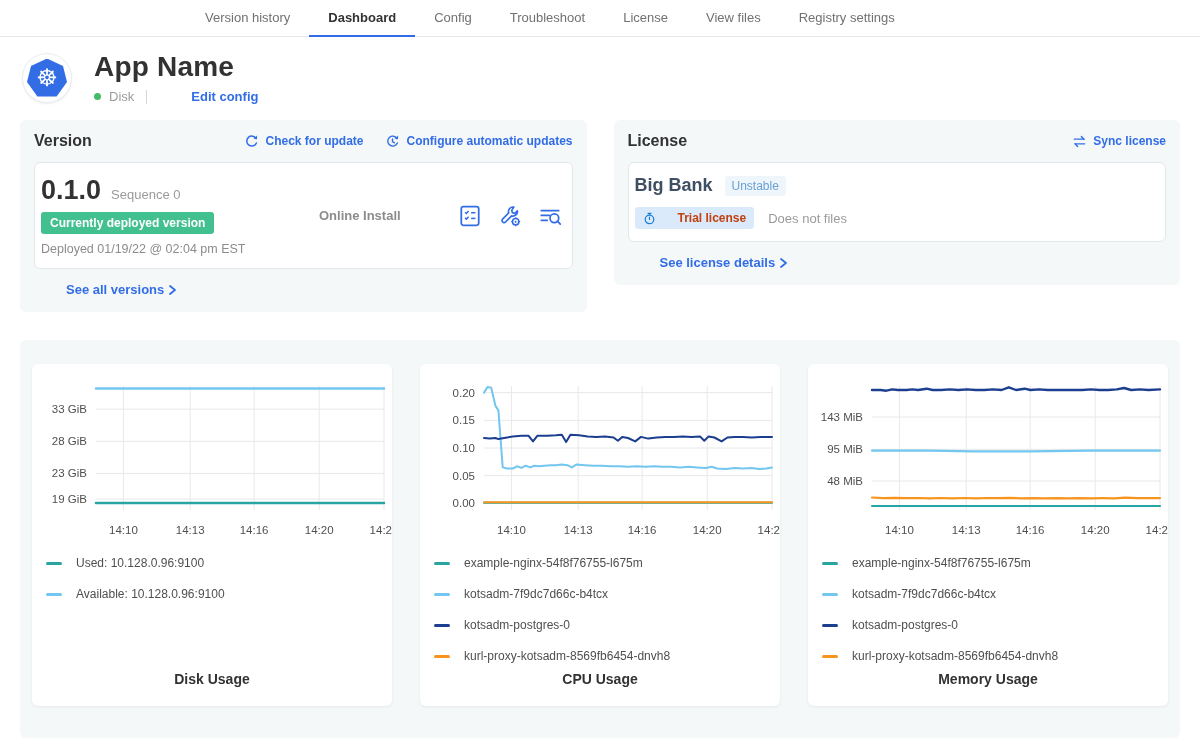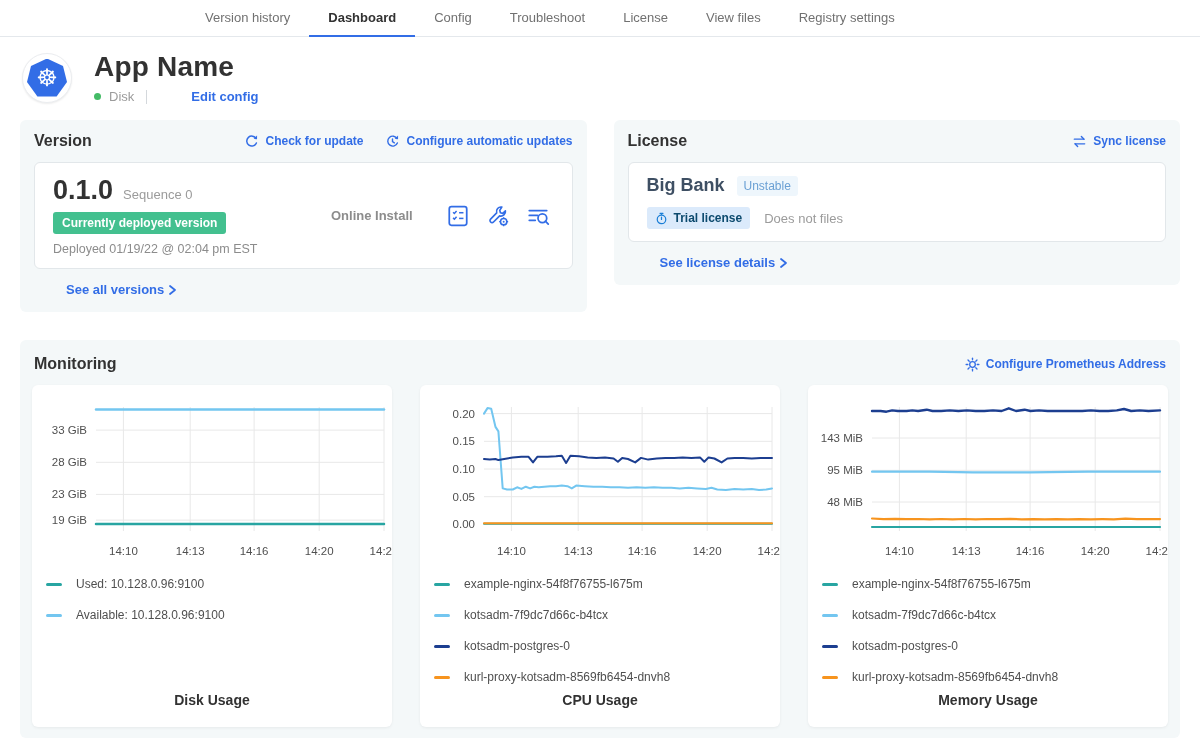--- a/index.html
+++ b/index.html
@@ -25,41 +25,41 @@
   .link { color:#326de6; font-weight:bold; cursor:pointer; text-decoration:none; }
   .link13 { font-size:13px;margin-left:32px; }
   .link12 { font-size:12px; display:inline-flex; align-items:center; gap:6px; }
 
   
   .cards-row { display:flex; gap:27px; margin:12px 20px 0; align-items:flex-start; }
   .card { background:#f4f8f9; border-radius:6px; padding:12px 14px 14px; flex:1; }
   .card-header { display:flex; justify-content:space-between; align-items:center; margin-bottom:12px; }
   .card-title { font-size:16px; font-weight:bold; color:#323232; }
   .hdr-links { display:flex; gap:22px; align-items:center; }
-  .inner-panel { background:#fff; border:1px solid #e2e7ea; border-radius:6px; padding:12px 18px; }
+  .inner-panel { background:#fff; border:1px solid #e2e7ea; border-radius:6px; padding:12px 6px; }
 
   
   .ver-flex { display:flex; align-items:center; }
   .ver-left { min-width:250px; }
   .ver-num-row { display:flex; align-items:baseline; gap:10px; }
   .ver-num { font-size:27px; font-weight:bold; color:#323232; }
   .seq { font-size:13px; color:#9b9b9b; }
   .green-badge { display:inline-block; background:#43c08f; color:#fff; font-size:12px; font-weight:bold; padding:4px 9px; border-radius:3px; margin-top:6px;text-align:center; }
   .deployed { font-size:12.5px; color:#8c8c8c; margin-top:8px; }
   .install-type { flex:1; text-align:left; font-size:13px; font-weight:bold; color:#8c8c8c; padding-left:28px; }
   .ver-icons { display:flex; gap:16px; align-items:center; padding-right:4px; }
   .icon-btn { width:24px; height:24px; cursor:pointer; display:inline-flex; }
   .see-link { margin-top:13px; display:inline-flex; align-items:center; gap:2px; }
 
   
   .lic-name-row { display:flex; align-items:center; gap:12px; }
   .lic-name { font-size:18px; font-weight:bold; color:#3e4f63; }
   .channel-badge { background:#eef6fc; color:#6ba0d4; font-size:12px; padding:3px 7px; border-radius:3px; }
   .lic-row2 { display:flex; align-items:center; gap:14px; margin-top:11px; }
-  .trial-badge { background:#dbeafb; color:#0c4a6e; font-size:12px; font-weight:bold; padding:4px 8px; border-radius:3px; display:inline-flex; align-items:center; gap:6px;justify-content:flex-end; }
+  .trial-badge { background:#dbeafb; color:#c2410c; font-size:12px; font-weight:bold; padding:4px 8px; border-radius:3px; display:inline-flex; align-items:center; gap:22px;justify-content:flex-end; }
   .expiry { font-size:13px; color:#9b9b9b; }
 
   
   .monitoring-card { margin:28px 20px 0; background:#f4f8f9; border-radius:6px; padding:12px; height:398px; }
   .mon-header { display:flex; justify-content:space-between; align-items:center; padding:3px 2px 0; }
   .panels { display:flex; gap:28px; margin-top:12px; }
   .chart-panel { background:#fff; border-radius:6px; box-shadow:0 1px 3px rgba(0,0,0,.06); width:calc((100% - 56px)/3); height:342px; display:flex; flex-direction:column; padding-top:14px; }
   .chart { width:100%; display:block; }
   .chart text { font-family:"Liberation Sans", sans-serif; }
   .legend { padding:8px 14px 0; display:flex; flex-direction:column; gap:17px; }
@@ -214,39 +214,20 @@
       <a class="link link13 see-link">
         <span>See license details</span>
         <svg width="12" height="12" viewBox="0 0 12 12">
             <path d="M4 2l5 4-5 4" fill="none" stroke="#326de6" stroke-width="1.8" stroke-linecap="round" stroke-linejoin="round"></path>
           </svg>
       </a>
     </section>
   </div>
 
   <section class="monitoring-card">
-    <div class="mon-header">
-      <span class="card-title">Monitoring</span>
-      <a class="link link12">
-        <svg width="15" height="15" viewBox="0 0 16 16">
-            <circle cx="8" cy="8" r="3" fill="none" stroke="#326de6" stroke-width="1.4"></circle>
-            <g stroke="#326de6" stroke-width="1.4" stroke-linecap="round">
-              <line x1="8" y1="1.2" x2="8" y2="3"></line>
-              <line x1="8" y1="13" x2="8" y2="14.8"></line>
-              <line x1="1.2" y1="8" x2="3" y2="8"></line>
-              <line x1="13" y1="8" x2="14.8" y2="8"></line>
-              <line x1="3.2" y1="3.2" x2="4.5" y2="4.5"></line>
-              <line x1="11.5" y1="11.5" x2="12.8" y2="12.8"></line>
-              <line x1="3.2" y1="12.8" x2="4.5" y2="11.5"></line>
-              <line x1="11.5" y1="4.5" x2="12.8" y2="3.2"></line>
-            </g>
-          </svg>
-        <span>Configure Prometheus Address</span>
-      </a>
-    </div>
     <div class="panels">
       <div class="chart-panel">
         <svg class="chart" viewBox="0 0 360 170">
             <line x1="64" y1="31.1" x2="352" y2="31.1" stroke="#e8e8e8" stroke-width="1"></line>
             <text x="55" y="35.1" text-anchor="end" font-size="11.5" fill="#4f4f4f">33 GiB</text>
             <line x1="64" y1="63.3" x2="352" y2="63.3" stroke="#e8e8e8" stroke-width="1"></line>
             <text x="55" y="67.3" text-anchor="end" font-size="11.5" fill="#4f4f4f">28 GiB</text>
             <line x1="64" y1="95.4" x2="352" y2="95.4" stroke="#e8e8e8" stroke-width="1"></line>
             <text x="55" y="99.4" text-anchor="end" font-size="11.5" fill="#4f4f4f">23 GiB</text>
             <line x1="64" y1="121.1" x2="352" y2="121.1" stroke="#e8e8e8" stroke-width="1"></line>

